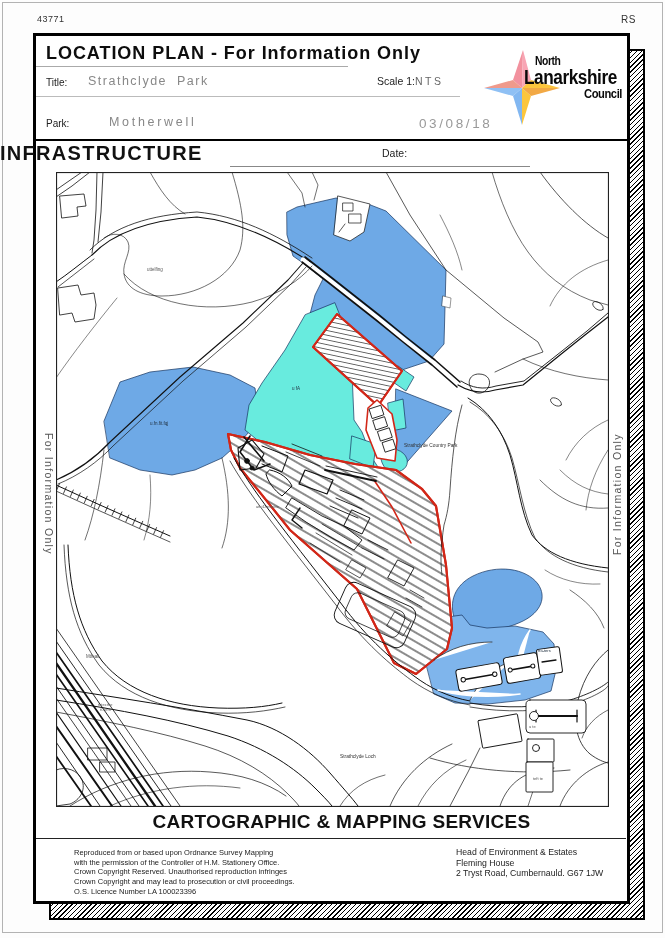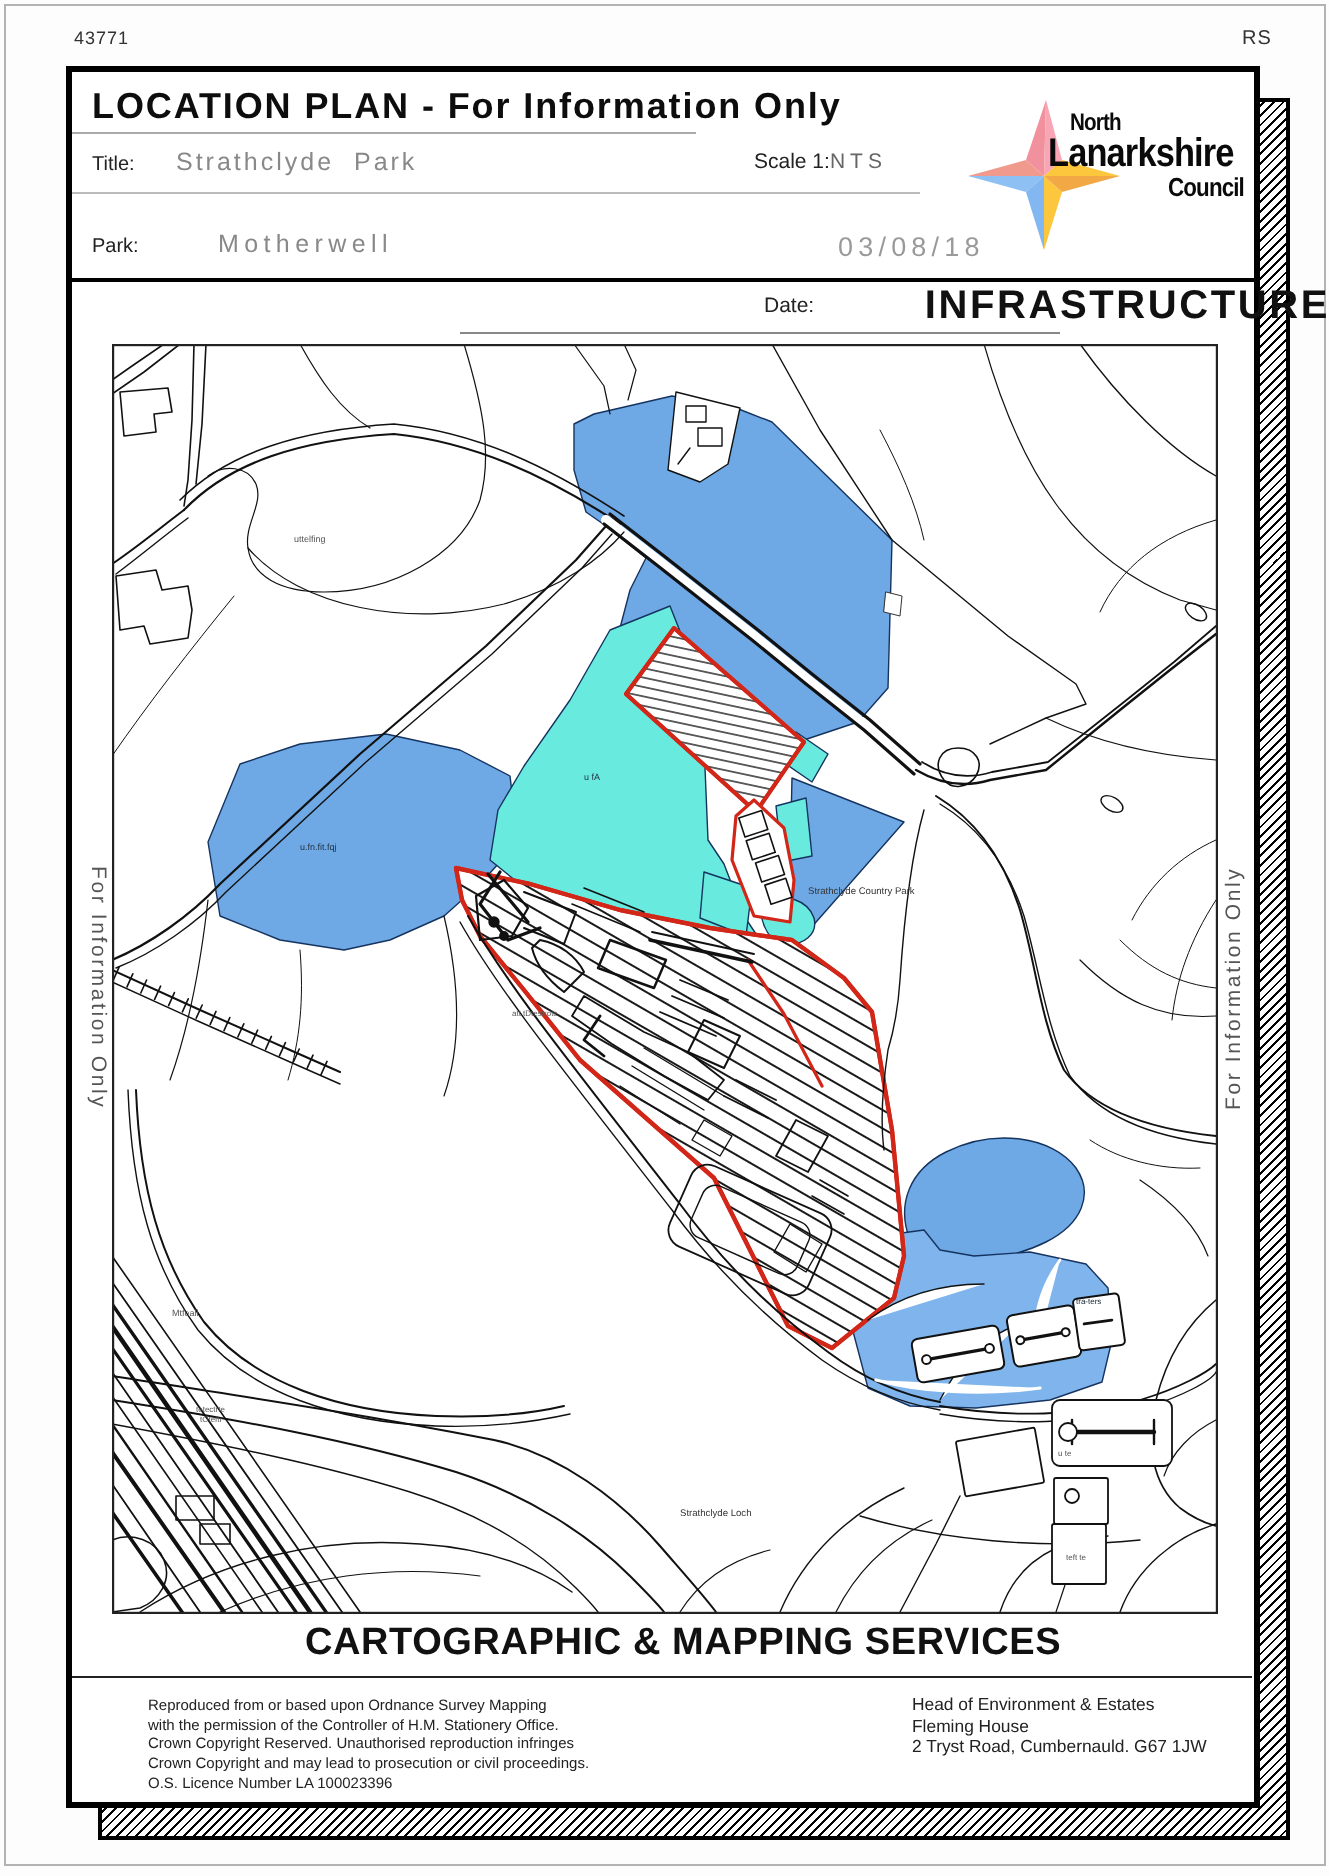--- a/index.html
+++ b/index.html
@@ -19,21 +19,21 @@
 #scale{left:377px;top:75px;font-size:10.5px;color:#222;}
 #scale span{color:#666;letter-spacing:2.5px;margin-top:16px;}
 #townL{left:46px;top:118px;font-size:10px;color:#222;}
 #townV{left:85px;top:115px;font-size:12.5px;color:#888;letter-spacing:2.7px;margin-left:24px;}
 #dateL{left:382px;top:119px;font-size:10.5px;color:#222;margin-top:28px;}
 #dateV{left:419px;top:116px;font-size:13.5px;color:#999;letter-spacing:2.6px;}
 #logo{left:470px;top:45px;}
 #lgN{left:535px;top:54px;font-size:12px;font-weight:bold;letter-spacing:-0.5px;color:#0a0a0a;transform:scaleX(0.86);transform-origin:0 0;}
 #lgL{left:524px;top:66px;font-size:20px;font-weight:bold;letter-spacing:-0.5px;color:#0a0a0a;transform:scaleX(0.86);transform-origin:0 0;}
 #lgC{left:584px;top:86px;font-size:13px;font-weight:bold;letter-spacing:-0.5px;color:#0a0a0a;transform:scaleX(0.86);transform-origin:0 0;}
-#infra{left:0px;top:142px;width:665px;text-align:right;font-size:20px;font-weight:bold;color:#111;letter-spacing:1.3px;}
+#infra{left:0px;top:142px;width:665px;text-align:left;font-size:20px;font-weight:bold;color:#111;letter-spacing:1.3px;}
 .l4{left:230px;top:166px;width:300px;border-top:1px solid #888;}
 #map{position:absolute;left:56px;top:172px;}
 #sideL{position:absolute;left:55px;top:433px;transform-origin:0 0;transform:rotate(90deg);font-size:10.5px;letter-spacing:1.3px;color:#555;white-space:nowrap;}
 #sideR{position:absolute;left:611px;top:555px;transform-origin:0 0;transform:rotate(-90deg);font-size:10.5px;letter-spacing:1.3px;color:#555;white-space:nowrap;}
 #carto{left:9px;top:811px;width:665px;text-align:center;font-size:19px;font-weight:bold;color:#111;letter-spacing:0.3px;}
 .l5{left:36px;top:838px;width:590px;border-top:1.5px solid #222;}
 #footL{left:74px;top:836px;font-size:7.5px;line-height:9.7px;color:#222;margin-top:12px;}
 #footR{left:456px;top:847px;font-size:8.7px;line-height:10.6px;color:#222;}
 </style></head>
 <body>

